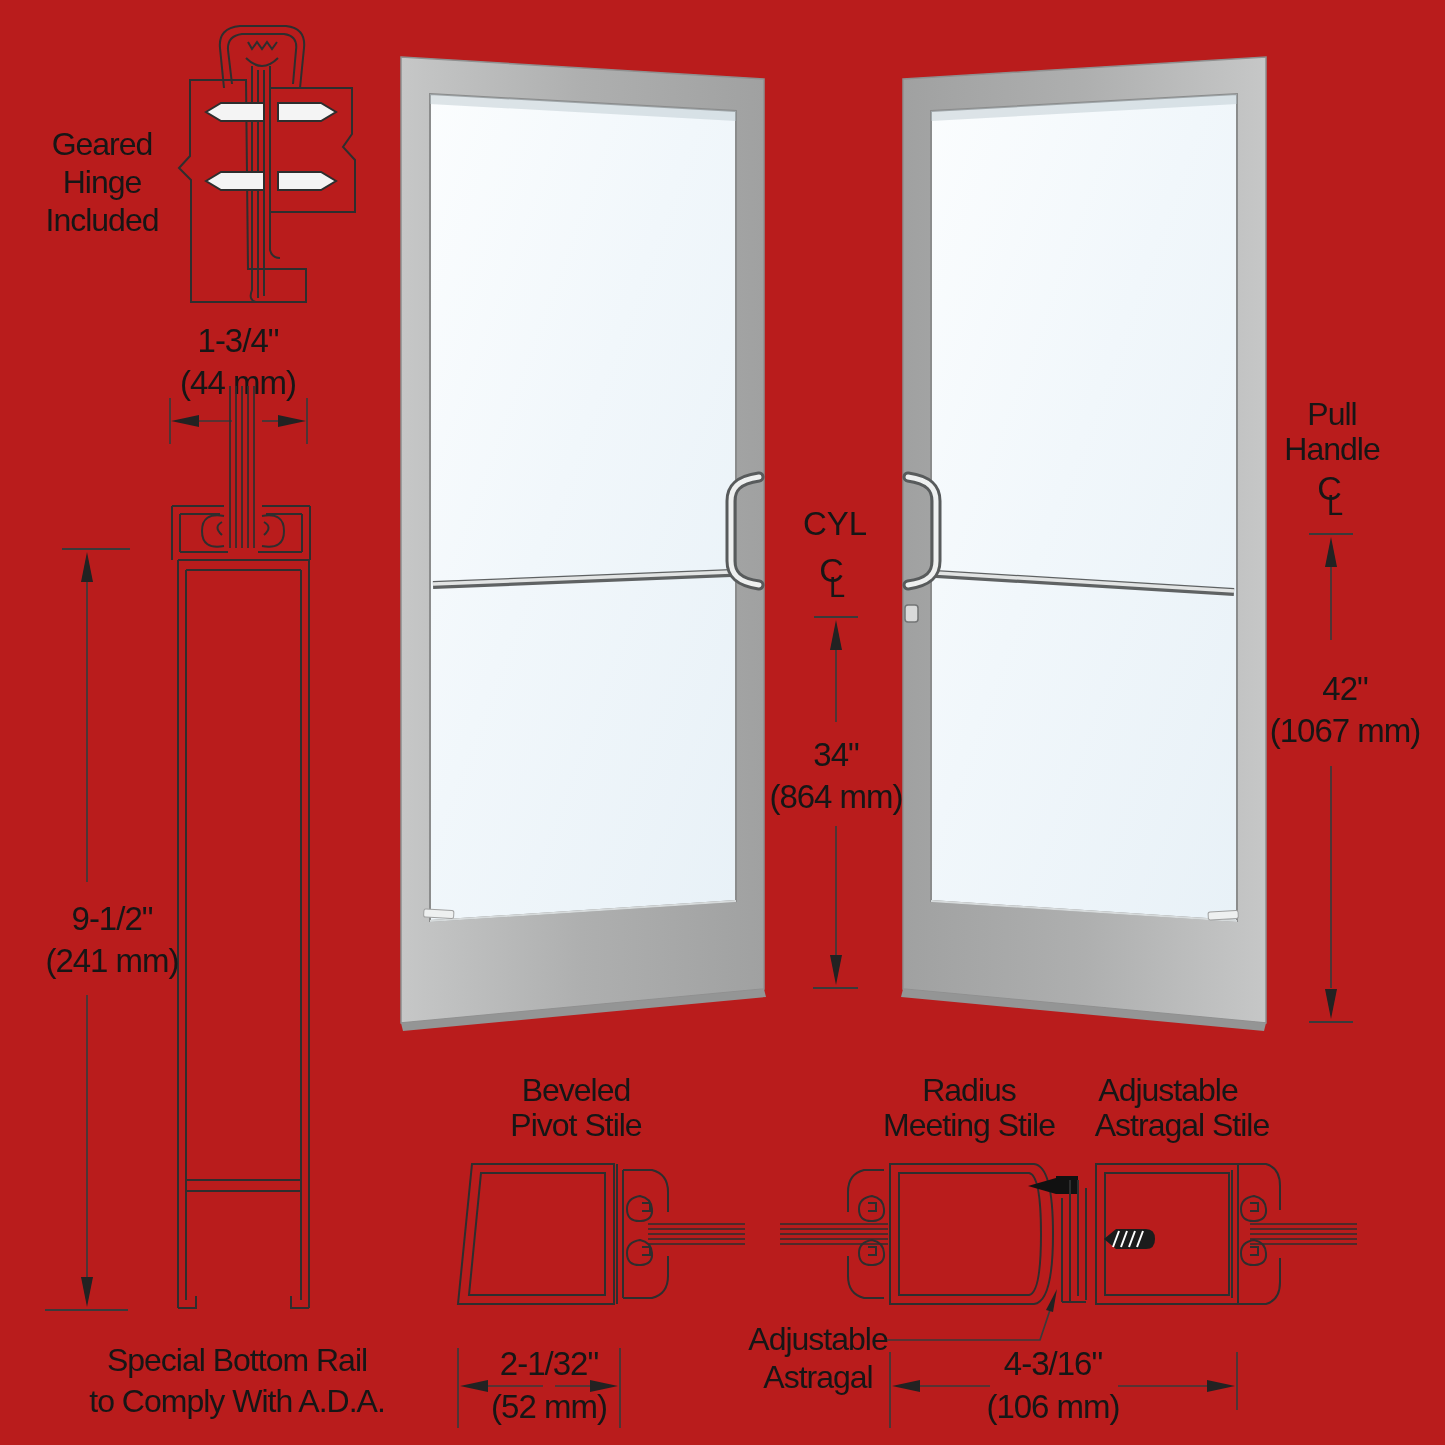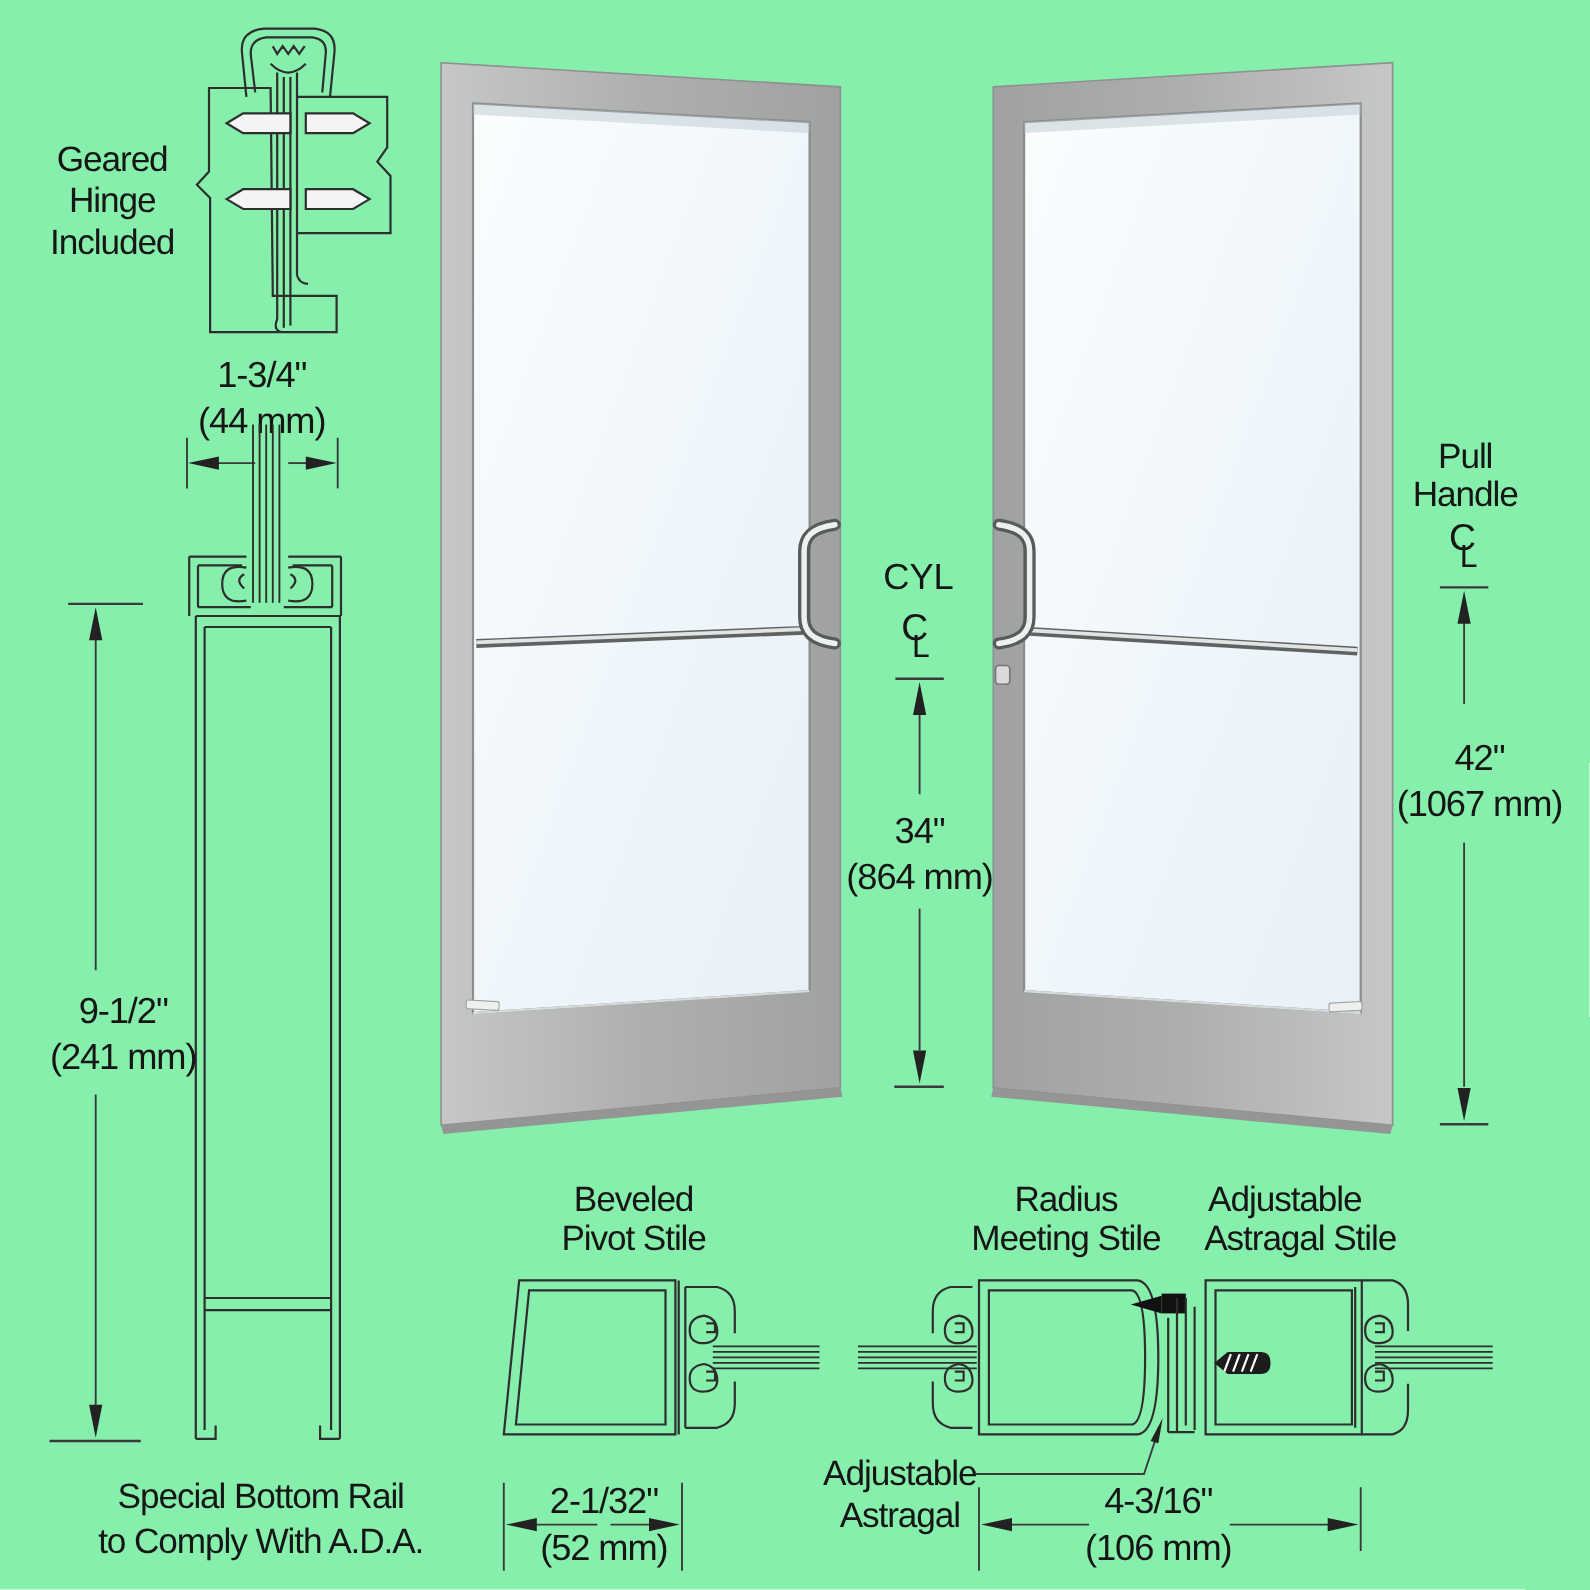--- a/index.html
+++ b/index.html
@@ -1,16 +1,16 @@
 <!DOCTYPE html>
 <html><head>
 <meta charset="utf-8">
 <style>
   html,body{margin:0;padding:0;background:#ffffff;}
-  .canvas{position:relative;width:1445px;height:1445px;background:#86efac;overflow:hidden;
+  .canvas{position:relative;width:1445px;height:1445px;background:#b91c1c;overflow:hidden;
           font-family:"Liberation Sans", sans-serif;}
   svg text{fill:#161616;font-family:"Liberation Sans", sans-serif;letter-spacing:-1px;}
   .lbl{font-size:32px;}
   .dim{font-size:33px;}
   .cl-c{font-size:34px;}
   .cl-l{font-size:29px;}
 </style>
 </head>
 <body>
 

